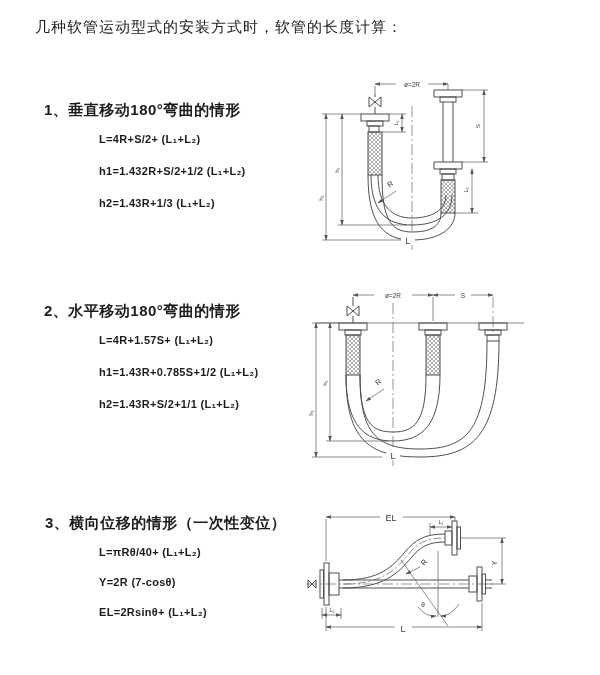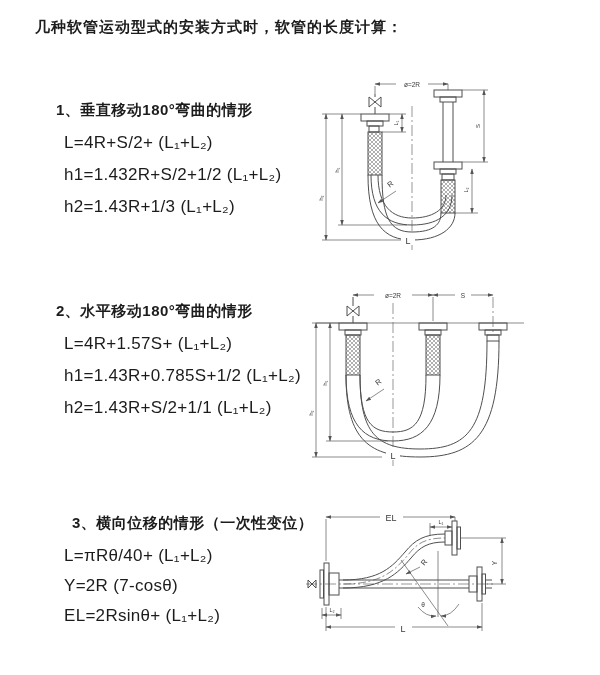--- a/index.html
+++ b/index.html
@@ -1,20 +1,20 @@
 <!DOCTYPE html>
 <html><head>
 <meta charset="utf-8">
 <style>
   html,body{margin:0;padding:0;background:#fff;}
   #page{position:relative;width:600px;height:675px;background:#ffffff;overflow:hidden;
         font-family:"Liberation Sans","DejaVu Sans",sans-serif;color:#1c1c1c;}
-  .title{position:absolute;left:35px;top:18px;font-size:15px;font-weight:bold;letter-spacing:1px;text-align:center;}
-  .heading{position:absolute;font-size:15px;font-weight:bold;letter-spacing:0.5px;white-space:nowrap;margin-left:12px;}
-  .formula{position:absolute;font-size:17px;font-weight:normal;letter-spacing:0.3px;white-space:nowrap;}
+  .title{position:absolute;left:35px;top:18px;font-size:15px;font-weight:normal;letter-spacing:1px;text-align:center;}
+  .heading{position:absolute;font-size:15px;font-weight:bold;letter-spacing:0.5px;white-space:nowrap;}
+  .formula{position:absolute;font-size:11px;font-weight:bold;letter-spacing:0.3px;white-space:nowrap;margin-left:35px;}
   svg.diag{position:absolute;}
   svg.diag text{font-family:"Liberation Sans","DejaVu Sans",sans-serif;fill:#3a3a3a;}
   .obj{stroke:#4f4f4f;stroke-width:1;fill:none;}
   .thin{stroke:#5a5a5a;stroke-width:0.7;fill:none;}
   .dim{stroke:#5a5a5a;stroke-width:0.7;fill:none;}
   .axis{stroke:#6a6a6a;stroke-width:0.7;fill:none;stroke-dasharray:11 3 2 3;}
   .hatchbox{stroke:#4f4f4f;stroke-width:1;}
   .gap{fill:#ffffff;stroke:none;}
 </style>
 </head>
@@ -27,21 +27,21 @@
   <div class="heading" style="left:44px;top:101px">1、垂直移动180°弯曲的情形</div>
   <div class="formula" style="left:64px;top:133px">L=4R+S/2+ (L₁+L₂)</div>
   <div class="formula" style="left:64px;top:165px">h1=1.432R+S/2+1/2 (L₁+L₂)</div>
   <div class="formula" style="left:64px;top:197px">h2=1.43R+1/3 (L₁+L₂)</div>
 
   <div class="heading" style="left:44px;top:302px">2、水平移动180°弯曲的情形</div>
   <div class="formula" style="left:64px;top:334px">L=4R+1.57S+ (L₁+L₂)</div>
   <div class="formula" style="left:64px;top:366px">h1=1.43R+0.785S+1/2 (L₁+L₂)</div>
   <div class="formula" style="left:64px;top:398px">h2=1.43R+S/2+1/1 (L₁+L₂)</div>
 
-  <div class="heading" style="left:60px;top:514px">3、横向位移的情形（一次性变位）</div>
+  <div class="heading" style="left:45px;top:514px">3、横向位移的情形（一次性变位）</div>
   <div class="formula" style="left:64px;top:546px">L=πRθ/40+ (L₁+L₂)</div>
   <div class="formula" style="left:64px;top:576px">Y=2R (7-cosθ)</div>
   <div class="formula" style="left:64px;top:606px">EL=2Rsinθ+ (L₁+L₂)</div>
 
   <svg class="diag" style="left:312px;top:70px" width="240" height="195" viewBox="0 0 240 195">
     <defs>
       <marker id="ae" viewBox="0 0 10 10" refX="9" refY="5" markerWidth="8" markerHeight="8" orient="auto-start-reverse">
         <path d="M0,1.8 L10,5 L0,8.2 z" fill="#555"></path>
       </marker>
       <pattern id="hx" width="4" height="4" patternUnits="userSpaceOnUse">

